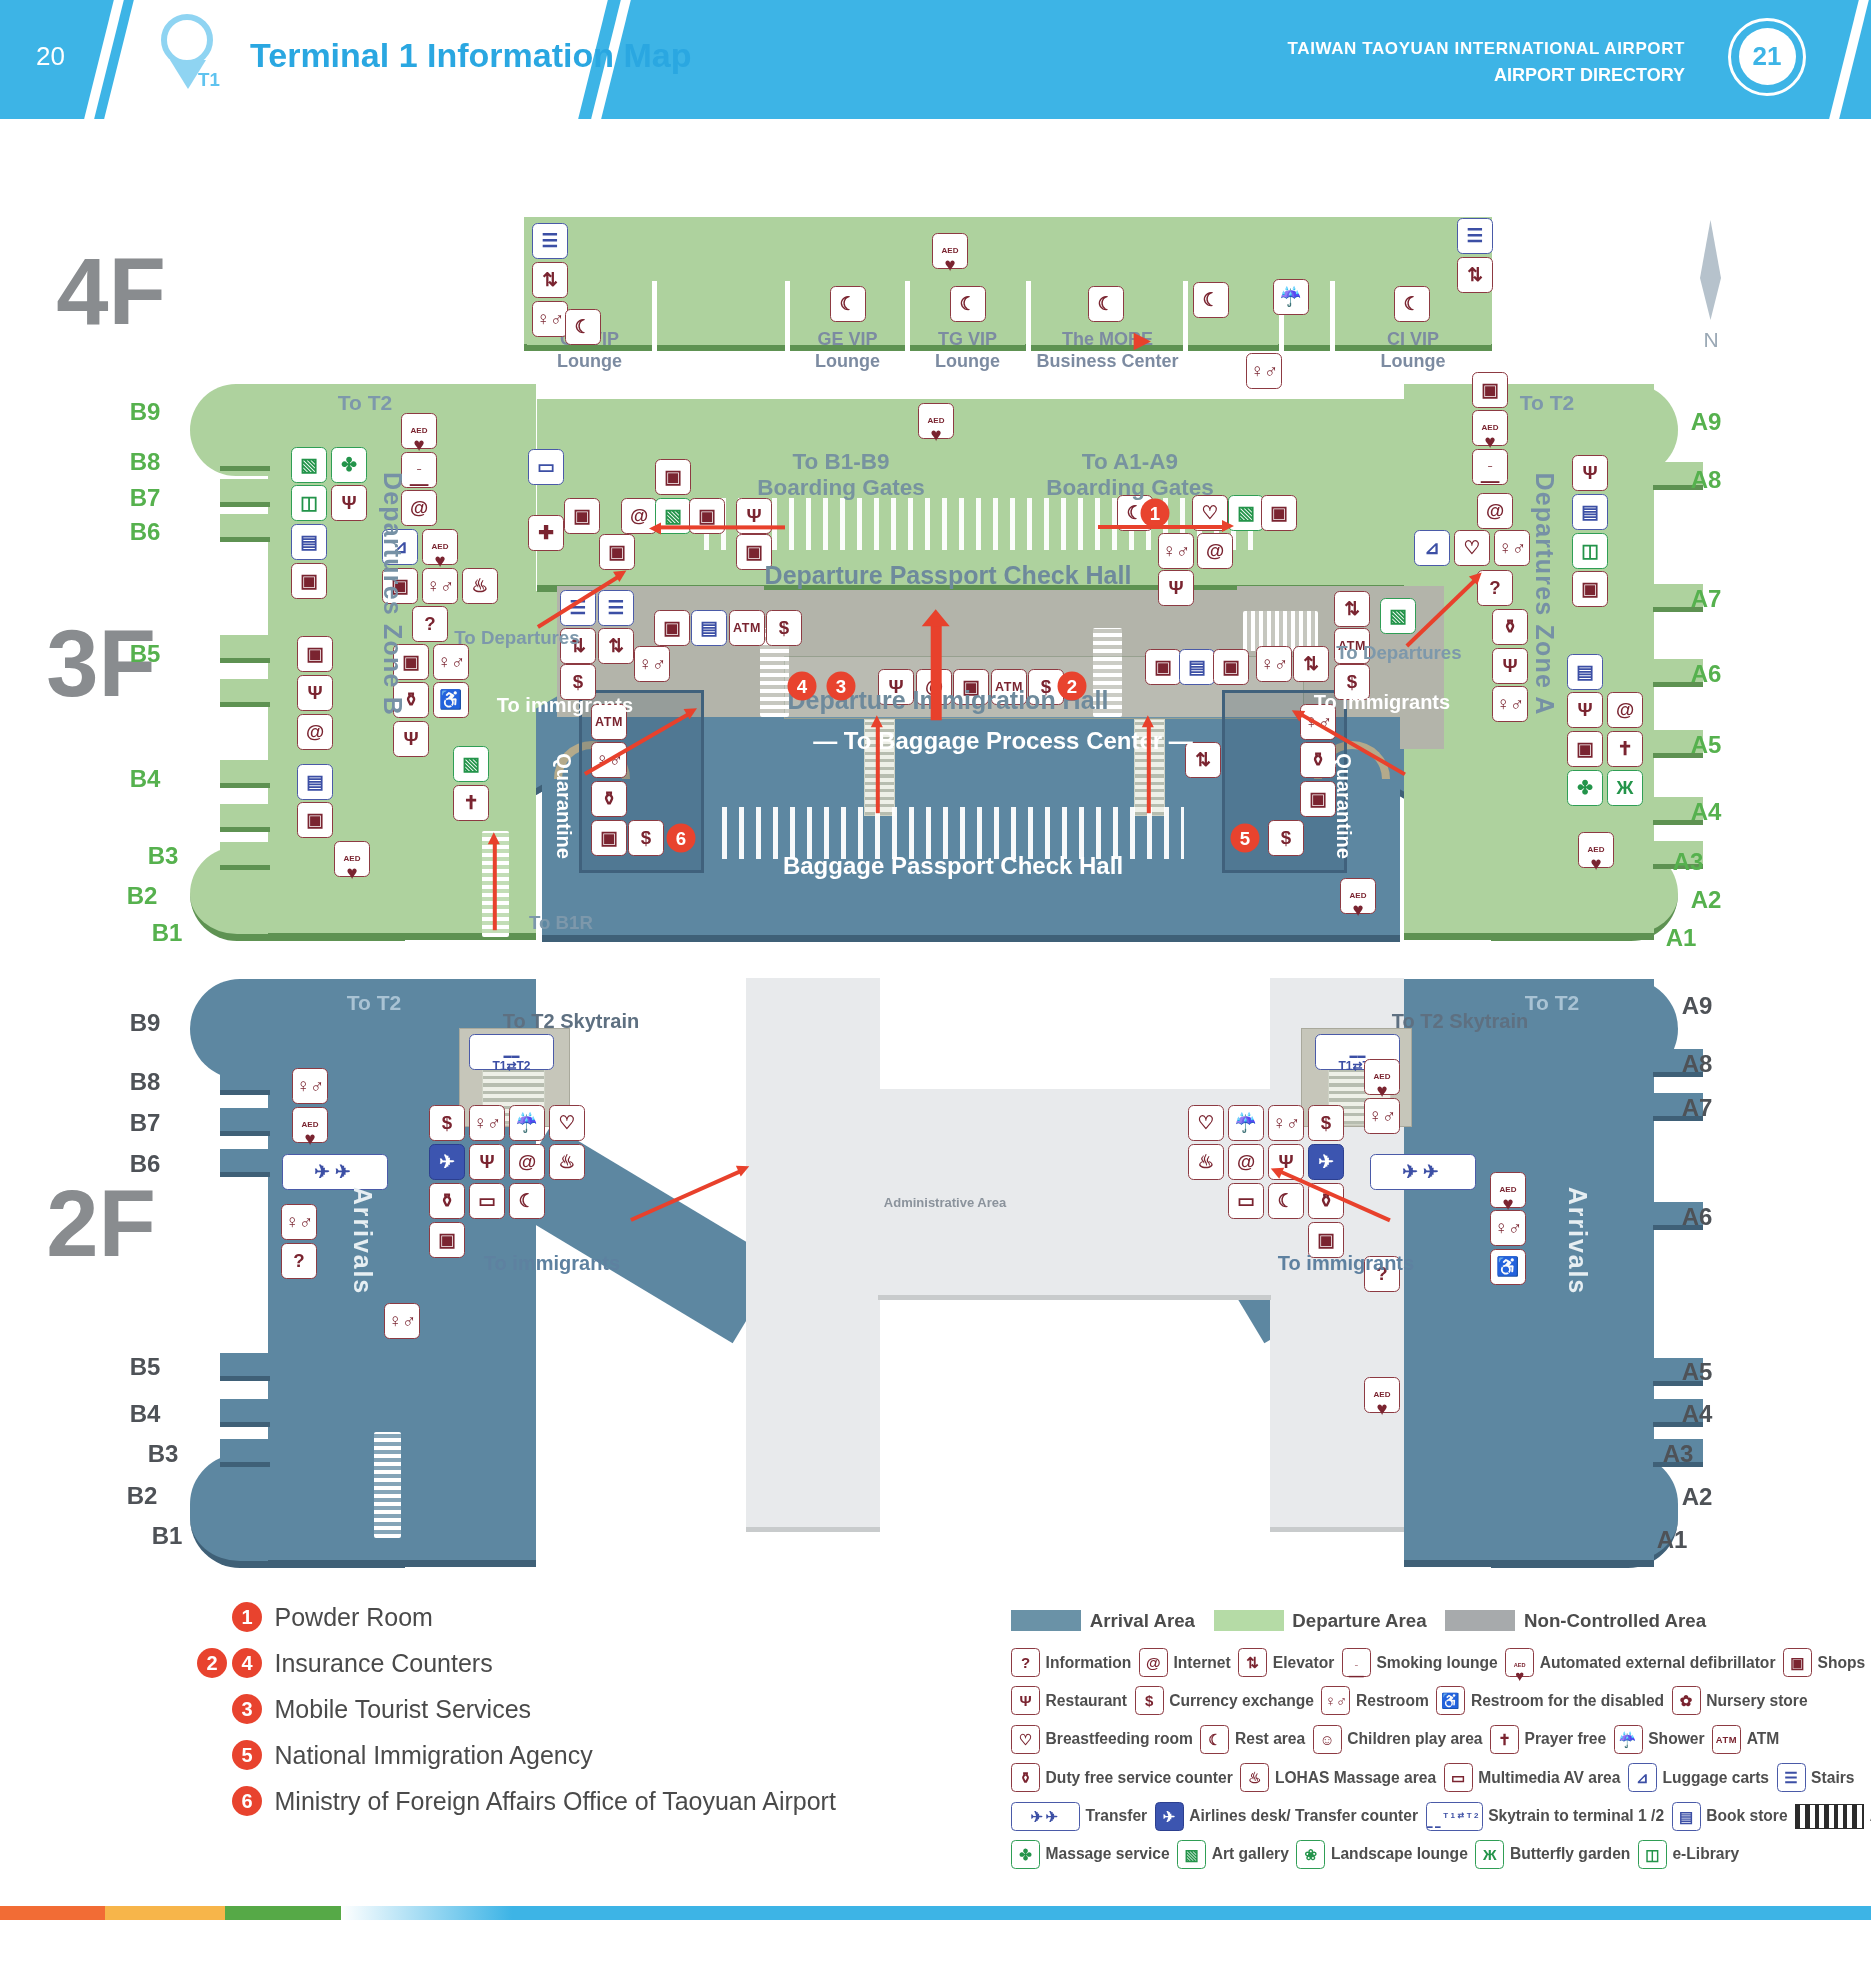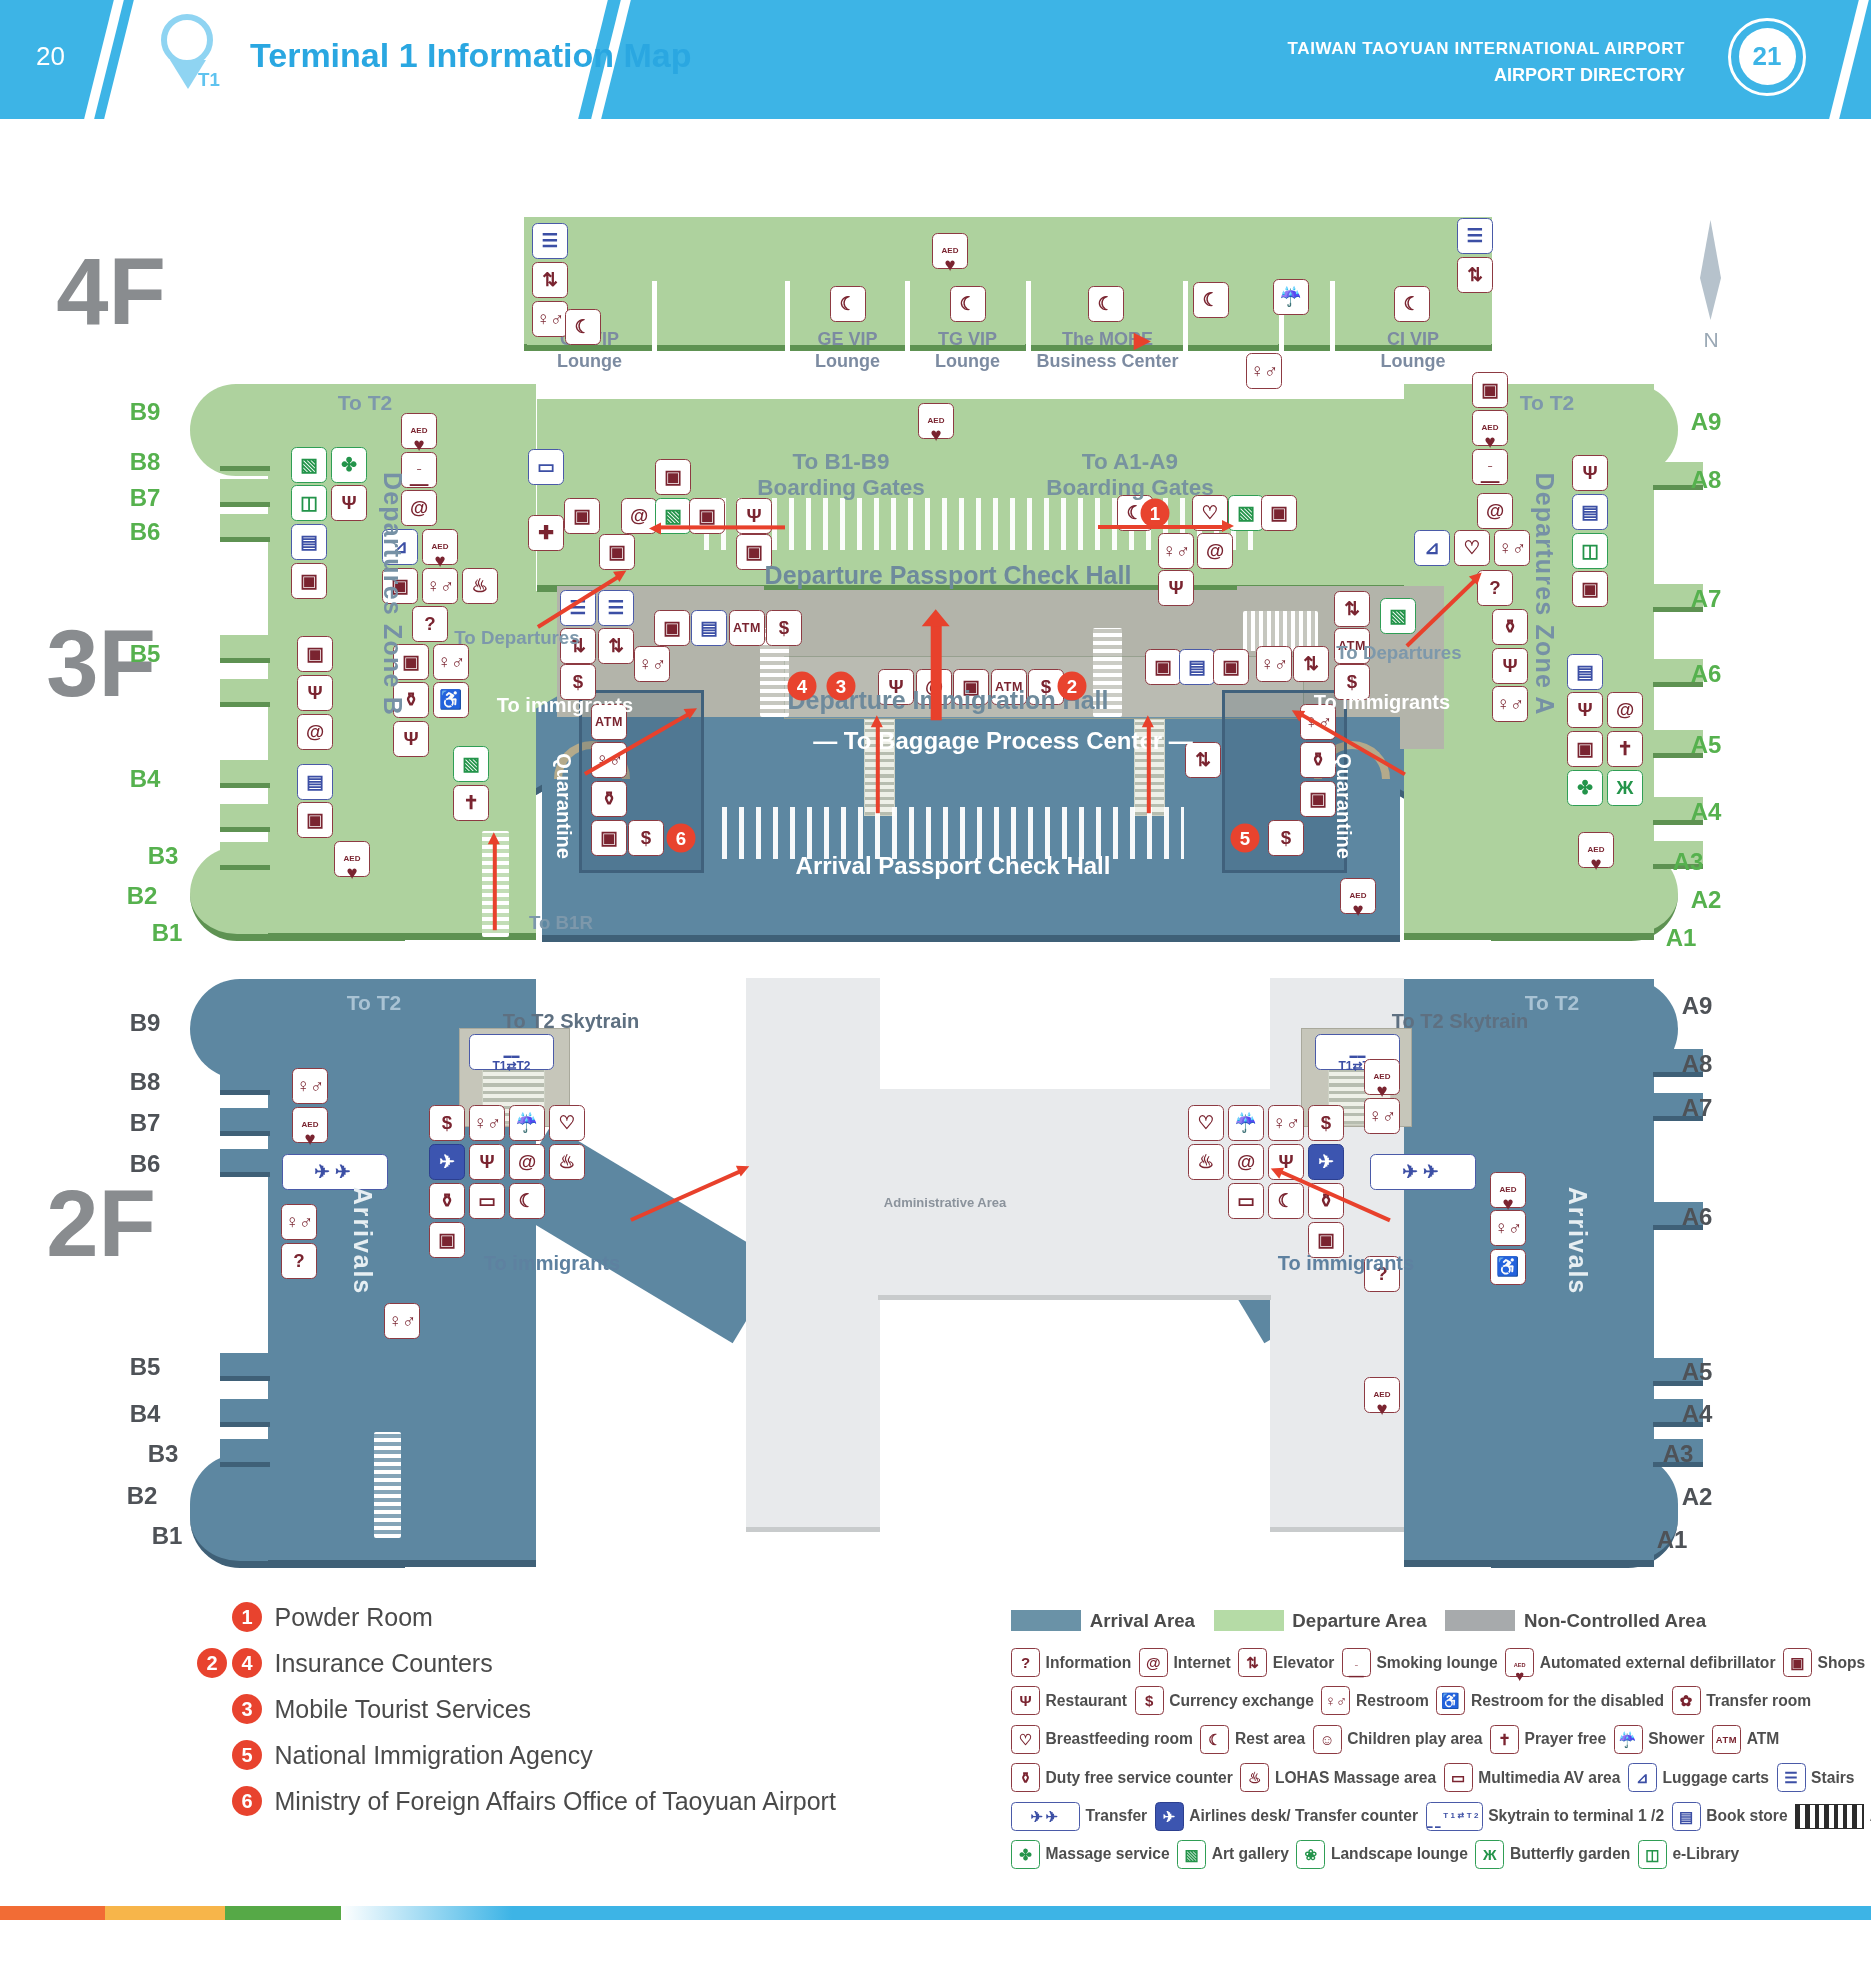--- a/index.html
+++ b/index.html
@@ -396,21 +396,21 @@
       <div class="ic " style="left:1490px;top:1249px;">♿</div>
       <div class="mt tot2" style="left:365px;top:403px;">To T2</div>
       <div class="mt tot2" style="left:1547px;top:403px;">To T2</div>
       <div class="mt zone rot" style="left:393px;top:594px;">Departures Zone B</div>
       <div class="mt zone rot" style="left:1545px;top:594px;">Departures Zone A</div>
       <div class="mt board" style="left:841px;top:475px;">To B1-B9<br>Boarding Gates</div>
       <div class="mt board" style="left:1130px;top:475px;">To A1-A9<br>Boarding Gates</div>
       <div class="mt hall" style="left:948px;top:575px;">Departure Passport Check Hall</div>
       <div class="mt hall" style="left:948px;top:700px;">Departure Immigration Hall</div>
       <div class="mt whall" style="left:1003px;top:741px;">— To Baggage Process Center —</div>
-      <div class="mt whall" style="left:953px;top:866px;">Arrival Passport Check Hall</div>
+      <div class="mt whall" style="left:953px;top:866px;">Baggage Passport Check Hall</div>
       <div class="mt nav" style="left:517px;top:638px;">To Departures</div>
       <div class="mt nav" style="left:1399px;top:653px;">To Departures</div>
       <div class="mt wnav" style="left:565px;top:705px;">To immigrants</div>
       <div class="mt wnav" style="left:1382px;top:702px;">To immigrants</div>
       <div class="mt wnav rot" style="left:563px;top:806px;">Quarantine</div>
       <div class="mt wnav rot" style="left:1343px;top:806px;">Quarantine</div>
       <div class="mt nav" style="left:561px;top:923px;">To B1R</div>
       <div class="mt tot2b" style="left:374px;top:1003px;">To T2</div>
       <div class="mt tot2b" style="left:1552px;top:1003px;">To T2</div>
       <div class="mt nav2" style="left:571px;top:1021px;">To T2 Skytrain</div>
@@ -566,21 +566,21 @@
           <div class="li">
             <div class="ic  sm">♀♂</div>
             <div class="ltx">Restroom</div>
           </div>
           <div class="li">
             <div class="ic  sm">♿</div>
             <div class="ltx">Restroom for the disabled</div>
           </div>
           <div class="li">
             <div class="ic  sm">✿</div>
-            <div class="ltx">Transfer room</div>
+            <div class="ltx">Nursery store</div>
           </div>
         </div>
         <div class="lr">
           <div class="li">
             <div class="ic  sm">♡</div>
             <div class="ltx">Breastfeeding room</div>
           </div>
           <div class="li">
             <div class="ic  sm">☾</div>
             <div class="ltx">Rest area</div>

